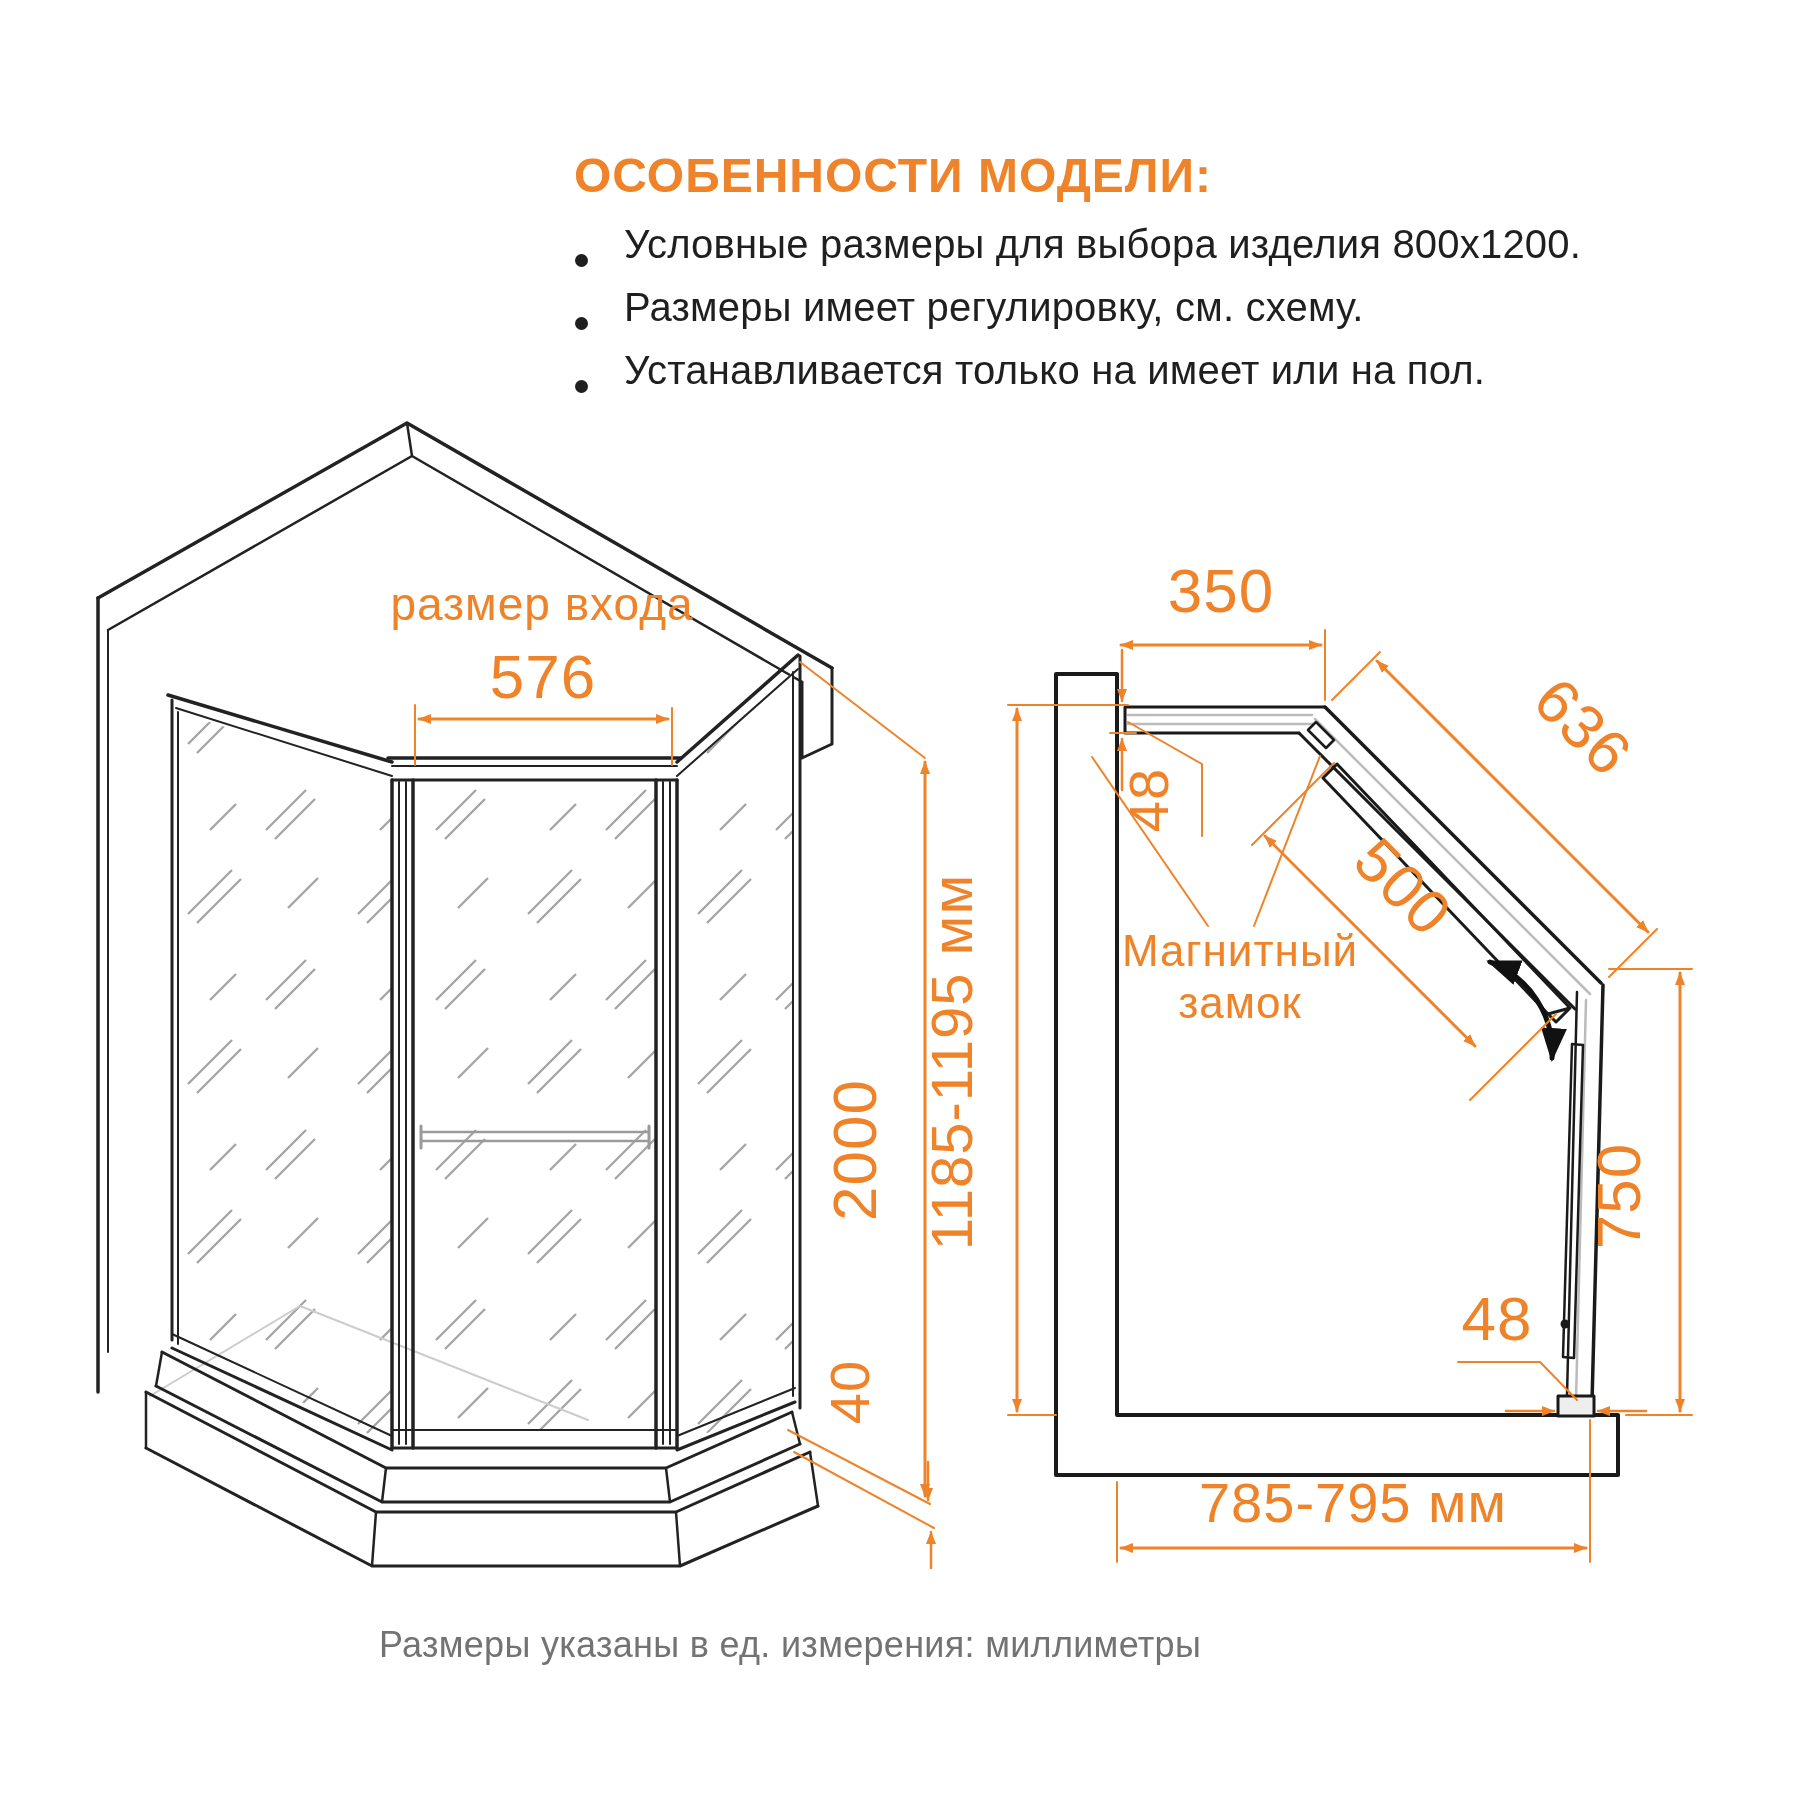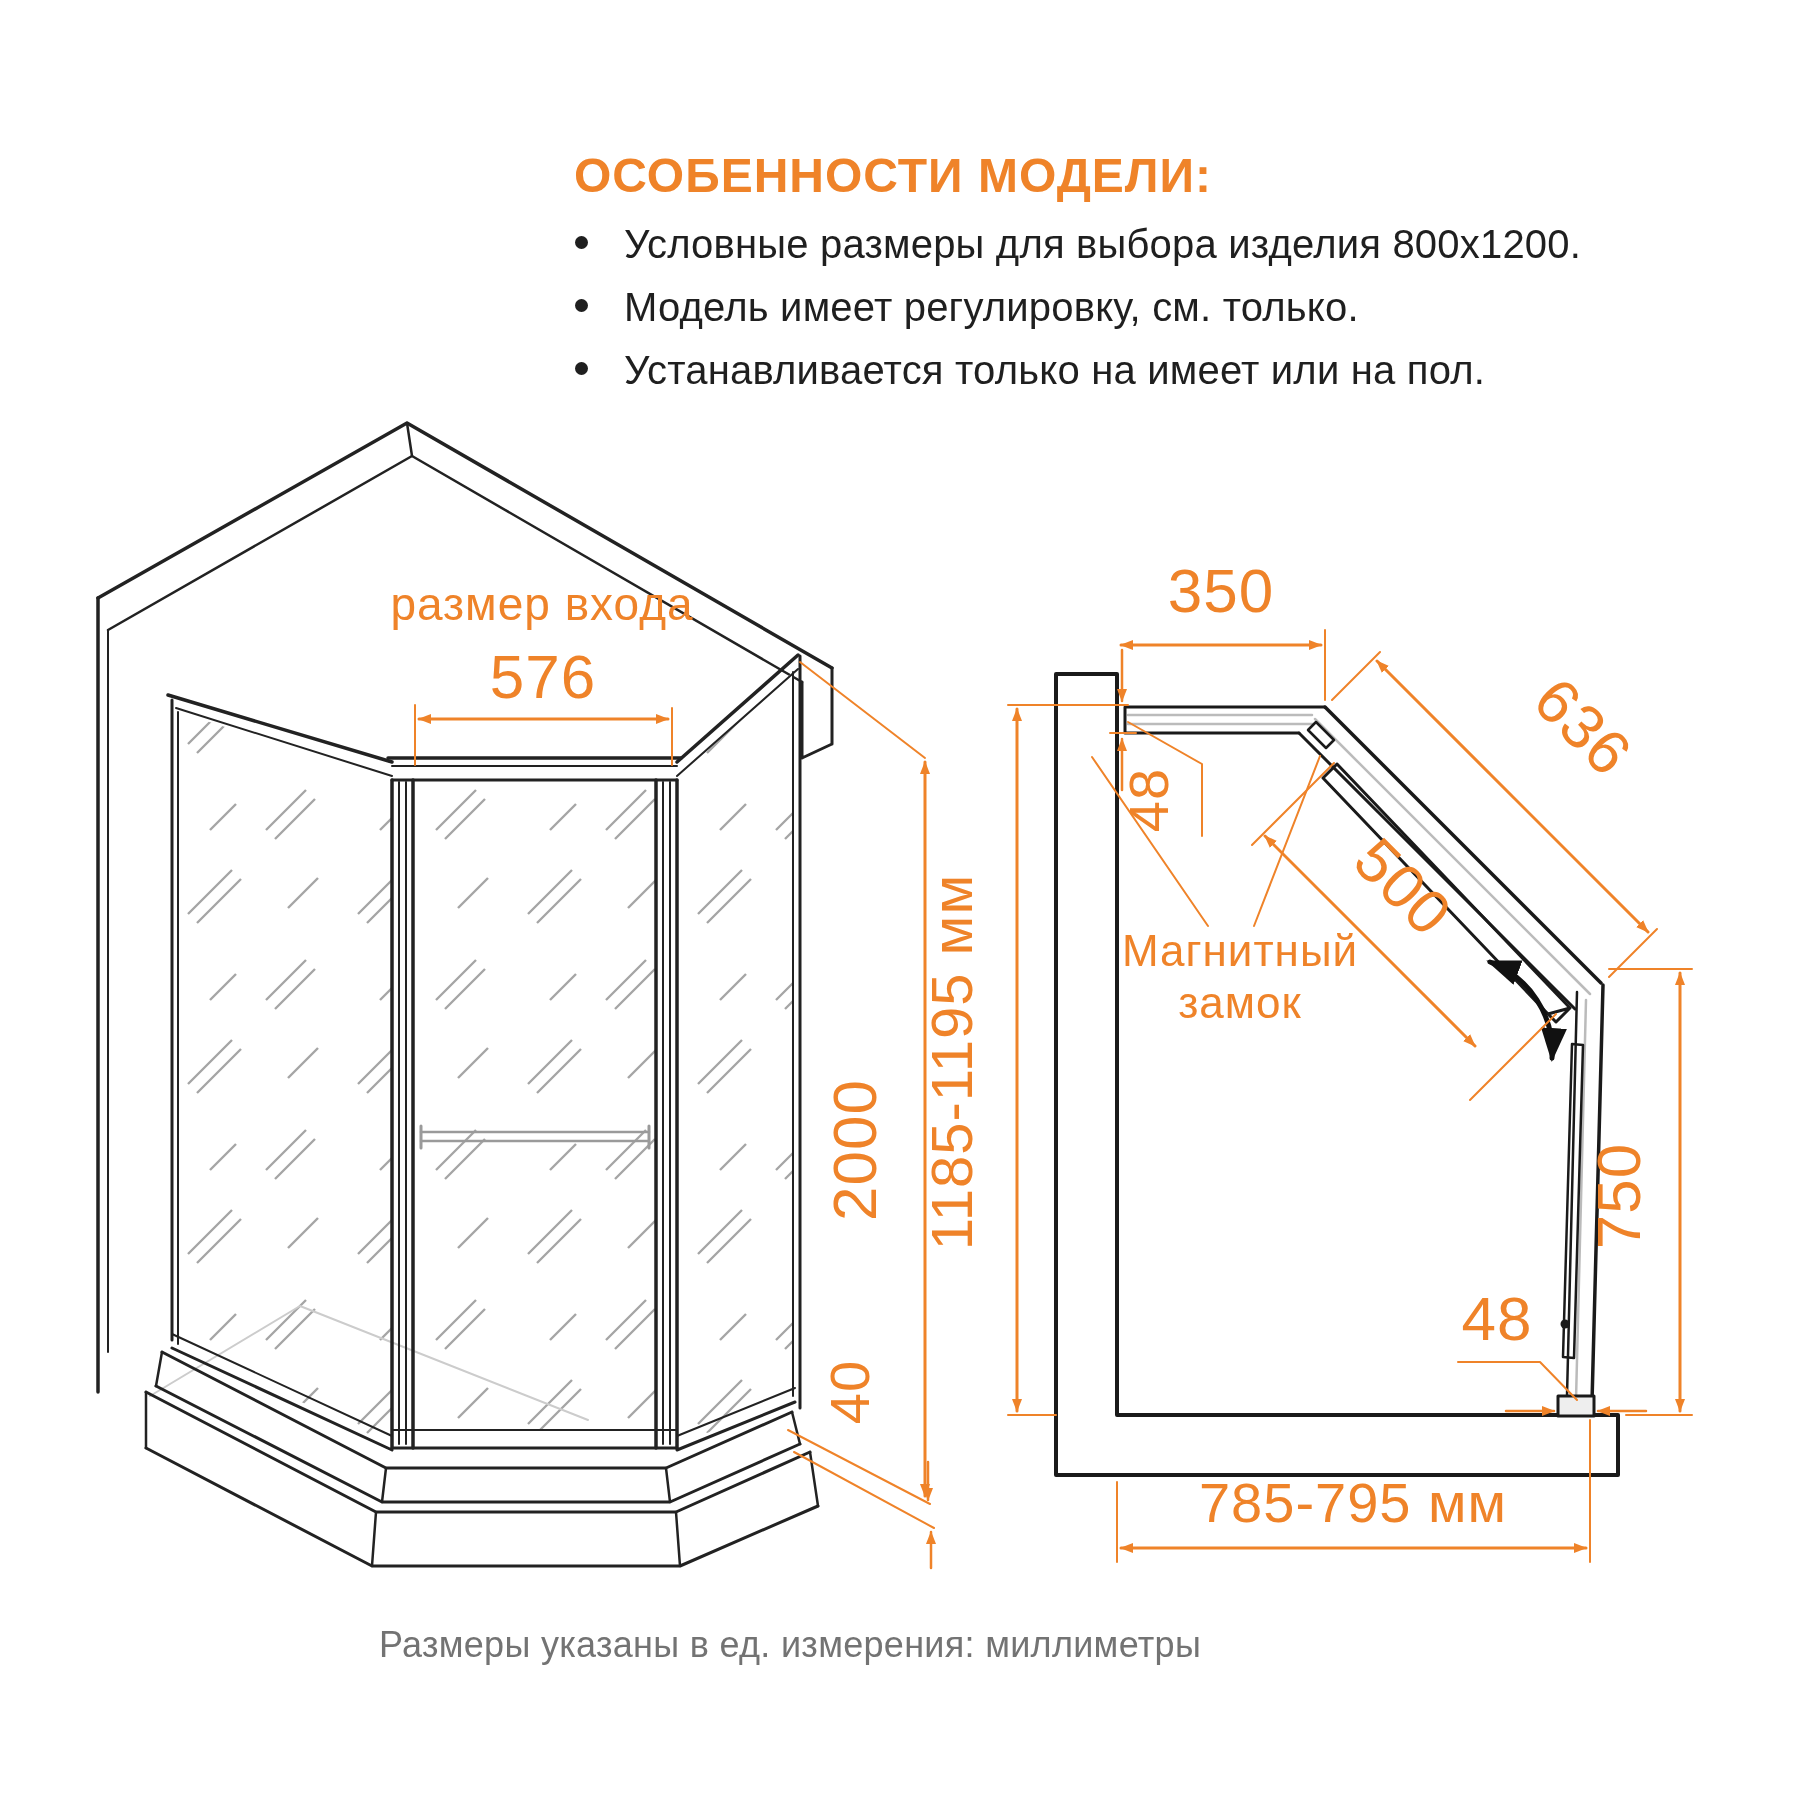--- a/index.html
+++ b/index.html
@@ -1,21 +1,21 @@
 <!DOCTYPE html>
 <html><head>
 <meta charset="utf-8">
 <style>
   html,body{margin:0;padding:0;background:#ffffff;}
   #page{position:relative;width:1800px;height:1800px;background:#ffffff;overflow:hidden;
         font-family:"Liberation Sans", sans-serif;}
   .title{position:absolute;left:893px;top:148px;transform:translateX(-50%);
          font-size:48px;font-weight:bold;letter-spacing:1px;color:#EF8329;white-space:nowrap;}
   .bullets{position:absolute;left:575px;top:222px;}
-  .bullet-row{display:flex;align-items:flex-start;margin-bottom:18px;}
+  .bullet-row{display:flex;align-items:flex-end;margin-bottom:18px;}
   .bullet-dot{width:13px;height:13px;border-radius:50%;background:#1f1f1f;margin:14px 36px 0 0;flex:0 0 auto;}
   .bullet-text{font-size:40px;color:#1f1f1f;white-space:nowrap;letter-spacing:0.2px;}
   .caption{position:absolute;left:790px;top:1624px;transform:translateX(-50%);
            font-size:36px;color:#737373;white-space:nowrap;letter-spacing:0.3px;}
   svg{position:absolute;left:0;top:0;}
   svg text{font-family:"Liberation Sans", sans-serif;}
   .dimtxt{fill:#EF8329;letter-spacing:1px;}
 </style>
 </head>
 <body>
@@ -24,21 +24,21 @@
 
   <div class="title">ОСОБЕННОСТИ МОДЕЛИ:</div>
 
   <div class="bullets">
     <div class="bullet-row">
       <div class="bullet-dot"></div>
       <div class="bullet-text">Условные размеры для выбора изделия 800x1200.</div>
     </div>
     <div class="bullet-row">
       <div class="bullet-dot"></div>
-      <div class="bullet-text">Модель имеет регулировку, см. только.</div>
+      <div class="bullet-text">Размеры имеет регулировку, см. схему.</div>
     </div>
     <div class="bullet-row">
       <div class="bullet-dot"></div>
       <div class="bullet-text">Устанавливается только на имеет или на пол.</div>
     </div>
   </div>
 
   <svg width="1800" height="1800" viewBox="0 0 1800 1800">
     <defs>
       <marker id="arrO" markerWidth="13" markerHeight="10" refX="12" refY="5" orient="auto-start-reverse" markerUnits="userSpaceOnUse">

